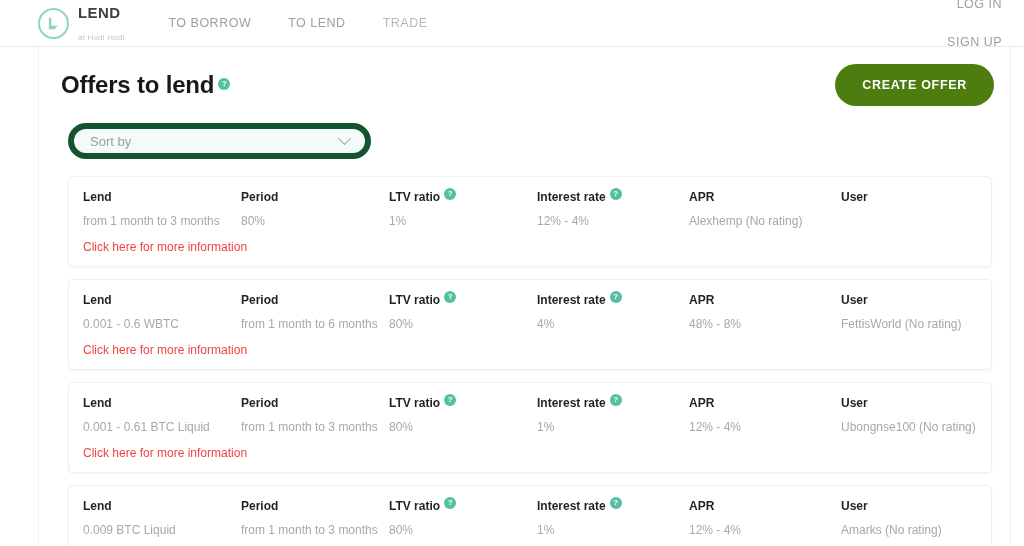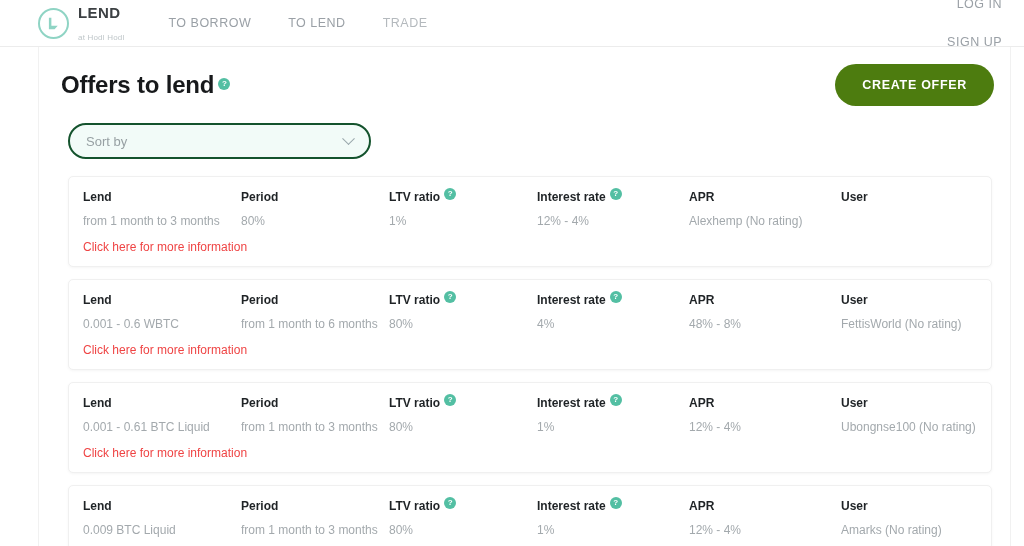--- a/index.html
+++ b/index.html
@@ -189,21 +189,21 @@
     white-space: nowrap;
   }
 
   
   .sort-row { padding: 14px 0 0 7px; }
 
   .sort-select {
     position: relative;
     width: 303px;
     height: 36px;
-    border: 2px solid #14532d;
+    border: 6px solid #14532d;
     border-radius: 18px;
     background: #f2fbf8;
     display: flex;
     align-items: center;
     padding: 0 16px;
     cursor: pointer;
   }
 
   .sort-label {
     font-size: 13px;

